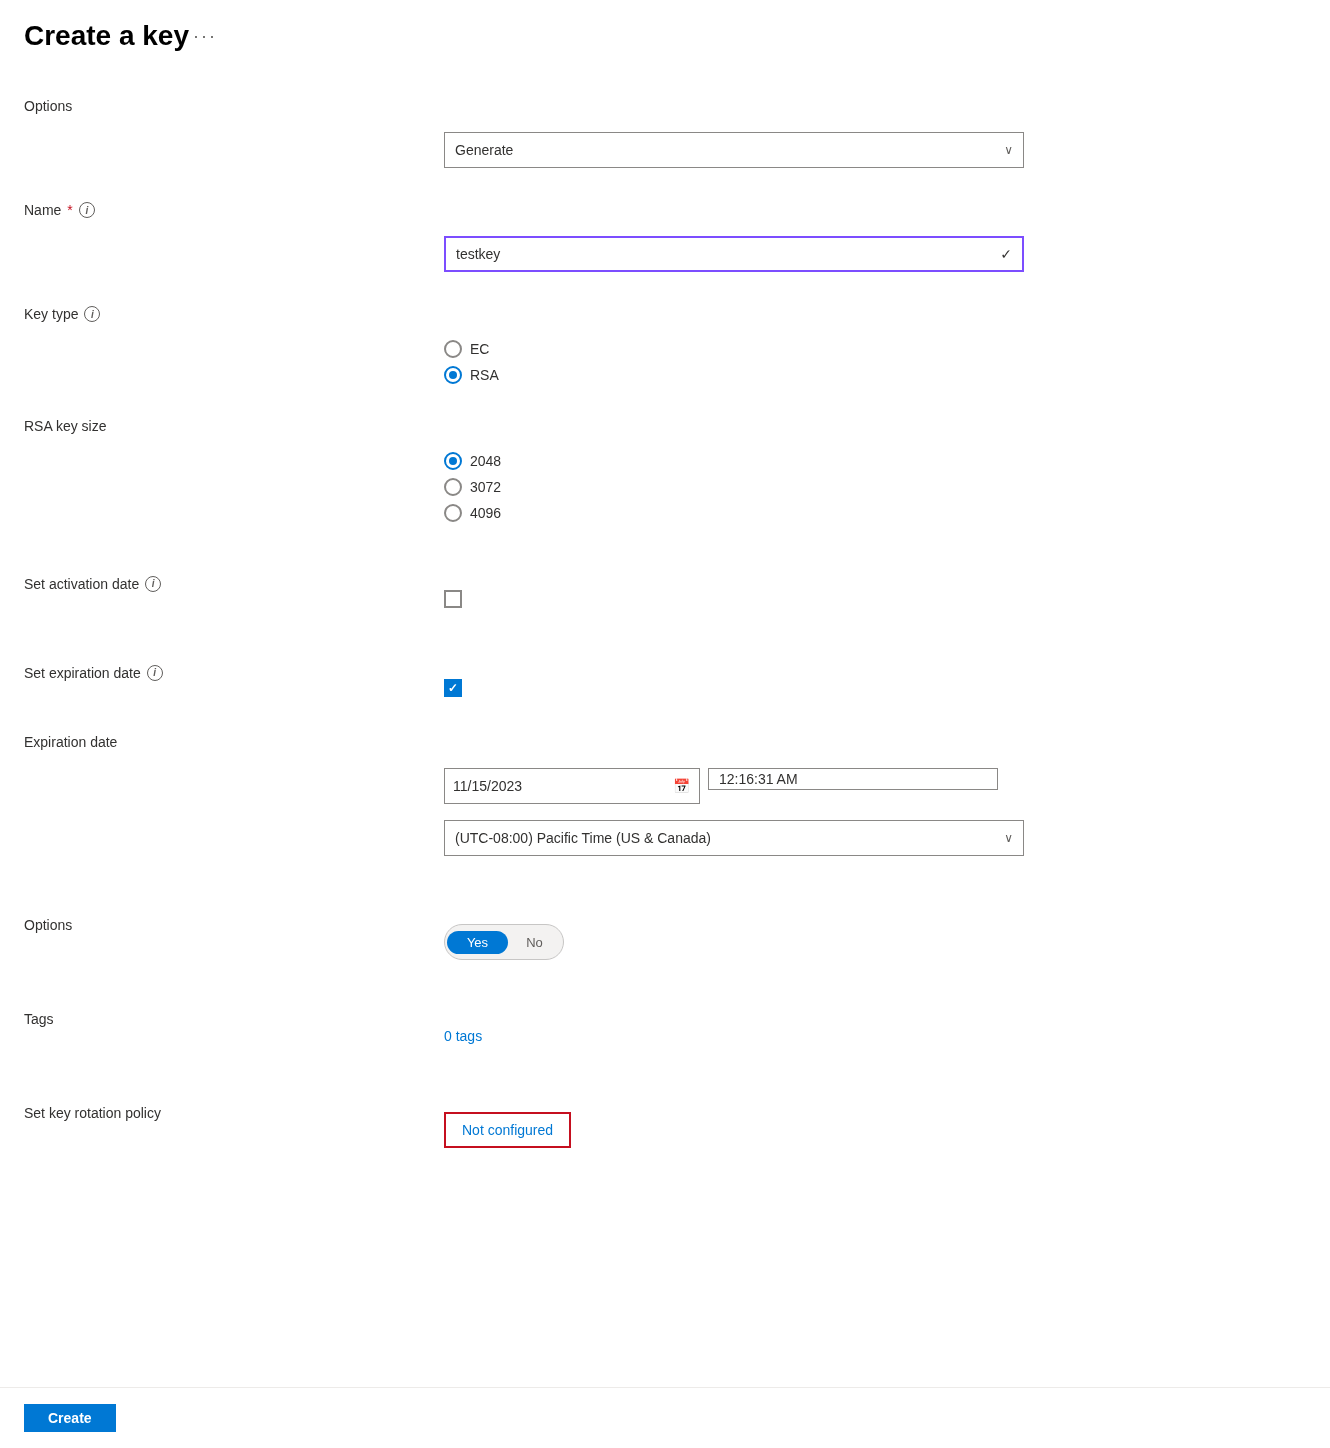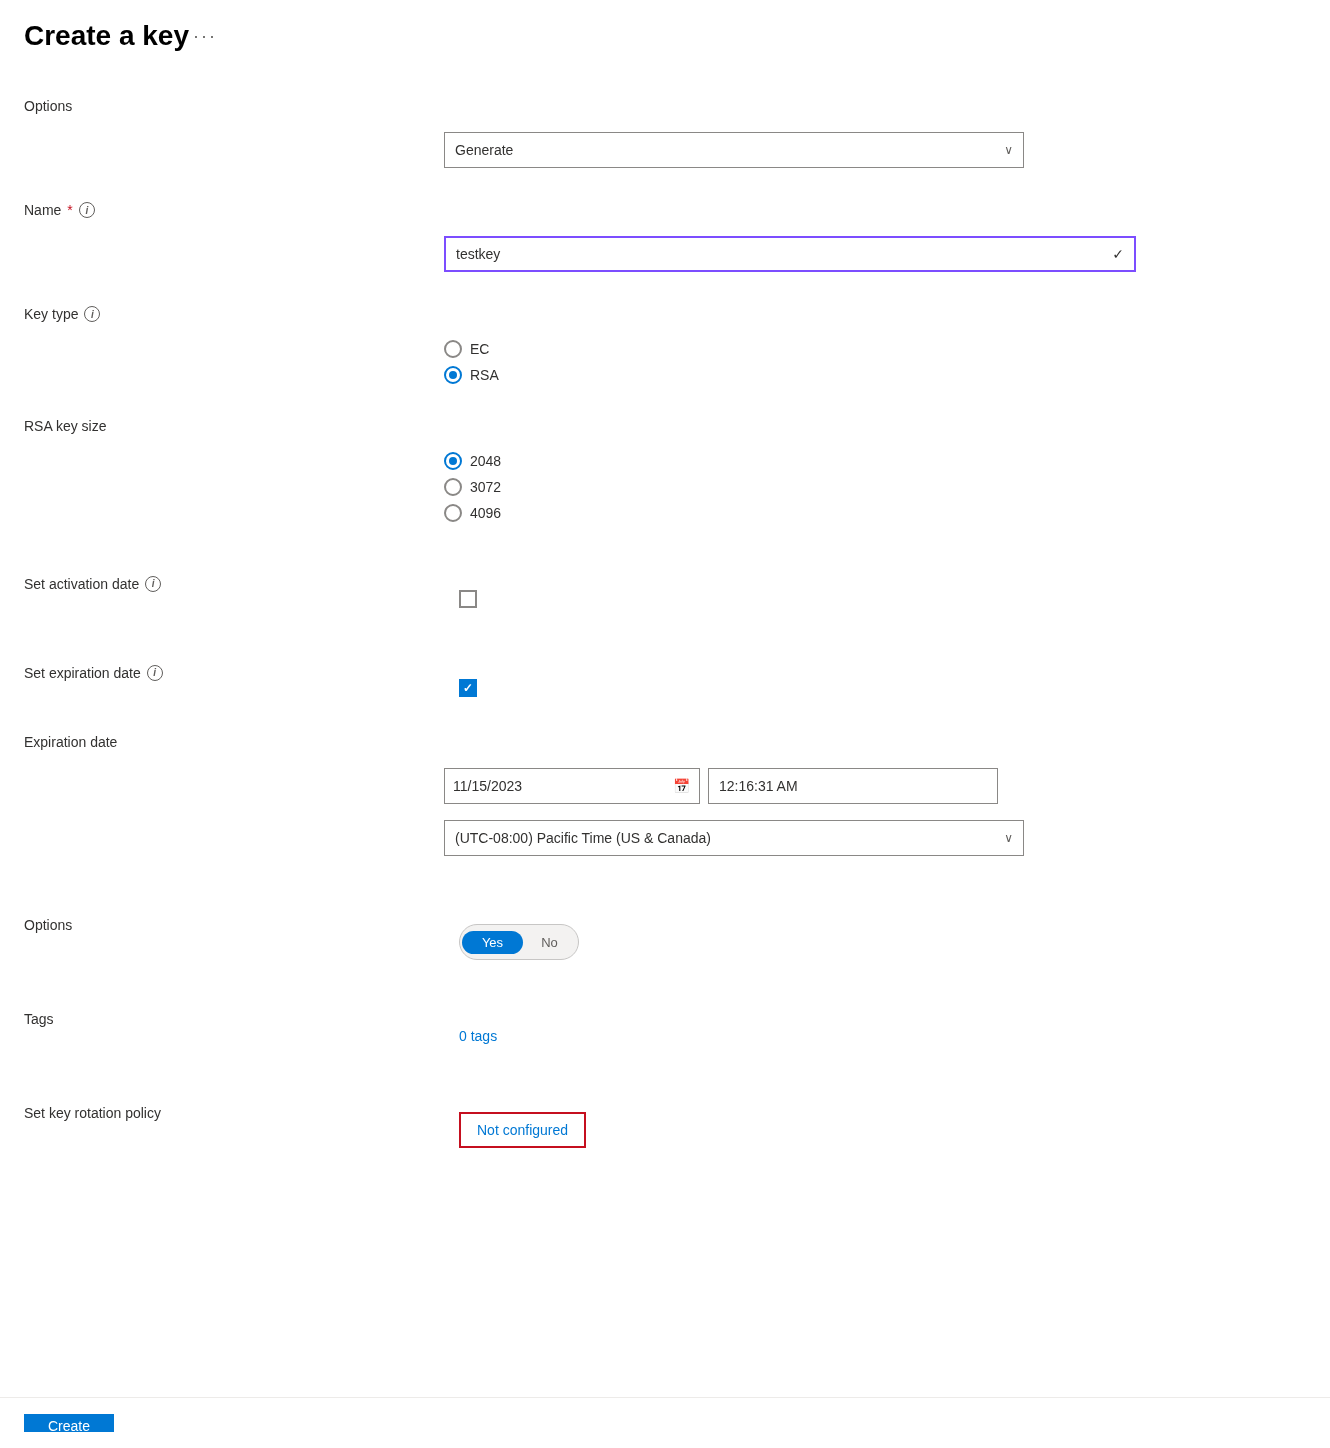--- a/index.html
+++ b/index.html
@@ -98,21 +98,21 @@
       color: #323130;
     }
 
     .chevron-icon {
       font-size: 12px;
       color: #605e5c;
     }
 
     
     .name-input-wrapper {
-      width: 692px;
+      width: 580px;
       height: 36px;
       border: 2px solid #7c4dff;
       background: #ffffff;
       display: flex;
       align-items: center;
       justify-content: space-between;
       padding: 0 10px;
     }
 
     .name-input {
@@ -234,21 +234,21 @@
     }
 
     .calendar-icon {
       color: #605e5c;
       font-size: 14px;
       cursor: pointer;
     }
 
     .time-input {
       width: 290px;
-      height: 36px;
+      height: 22px;
       border: 1px solid #8a8886;
       padding: 0 10px;
       font-size: 14px;
       color: #323130;
       background: #ffffff;
       outline: none;
     }
 
     
     .toggle-wrapper {
@@ -318,28 +318,27 @@
       align-items: center;
       gap: 12px;
     }
 
     .create-button {
       background: #0078d4;
       color: #ffffff;
       border: none;
       padding: 4px 24px;
       font-size: 14px;
-      font-weight: 400;
-      cursor: pointer;
-      height: 18px;
+      font-weight: 700;
+      cursor: pointer;
+      height: 28px;
     }
 
     .form-row.activation-row {
       align-items: center;
-      gap: 15px;
     }
 
     .form-row.expiration-date-row {
       flex-direction: row;
       align-items: flex-start;
     }
 
     .expiration-inputs {
       display: flex;
       flex-direction: column;

